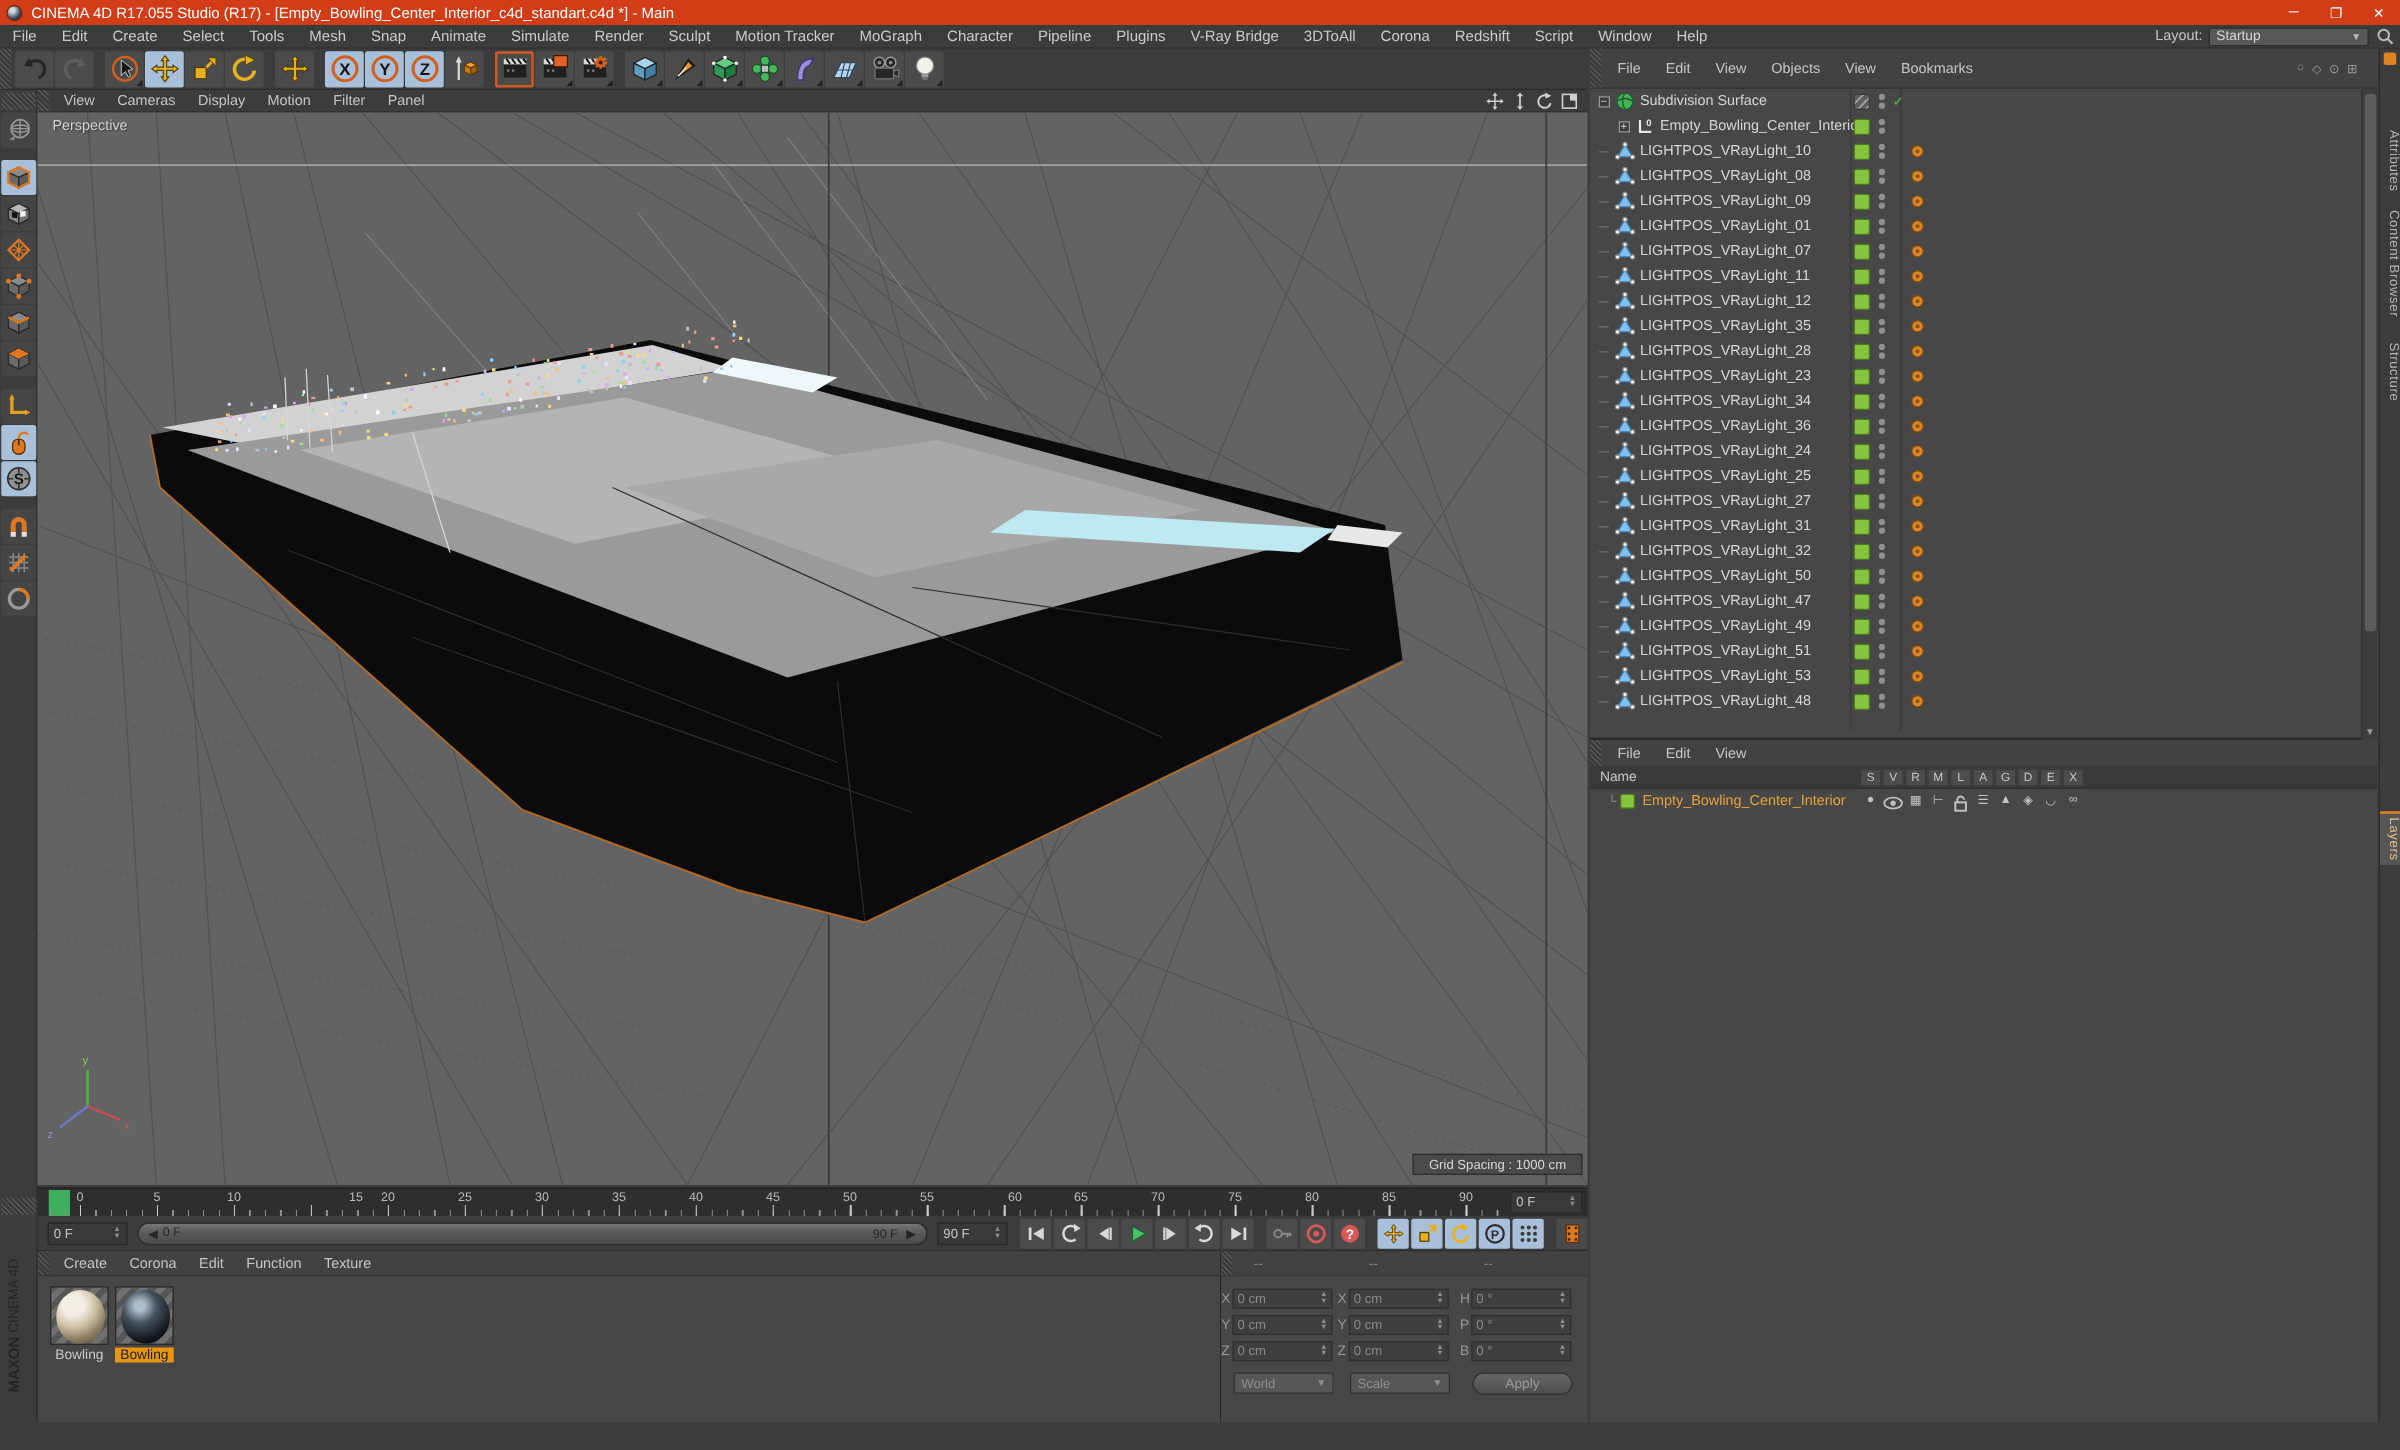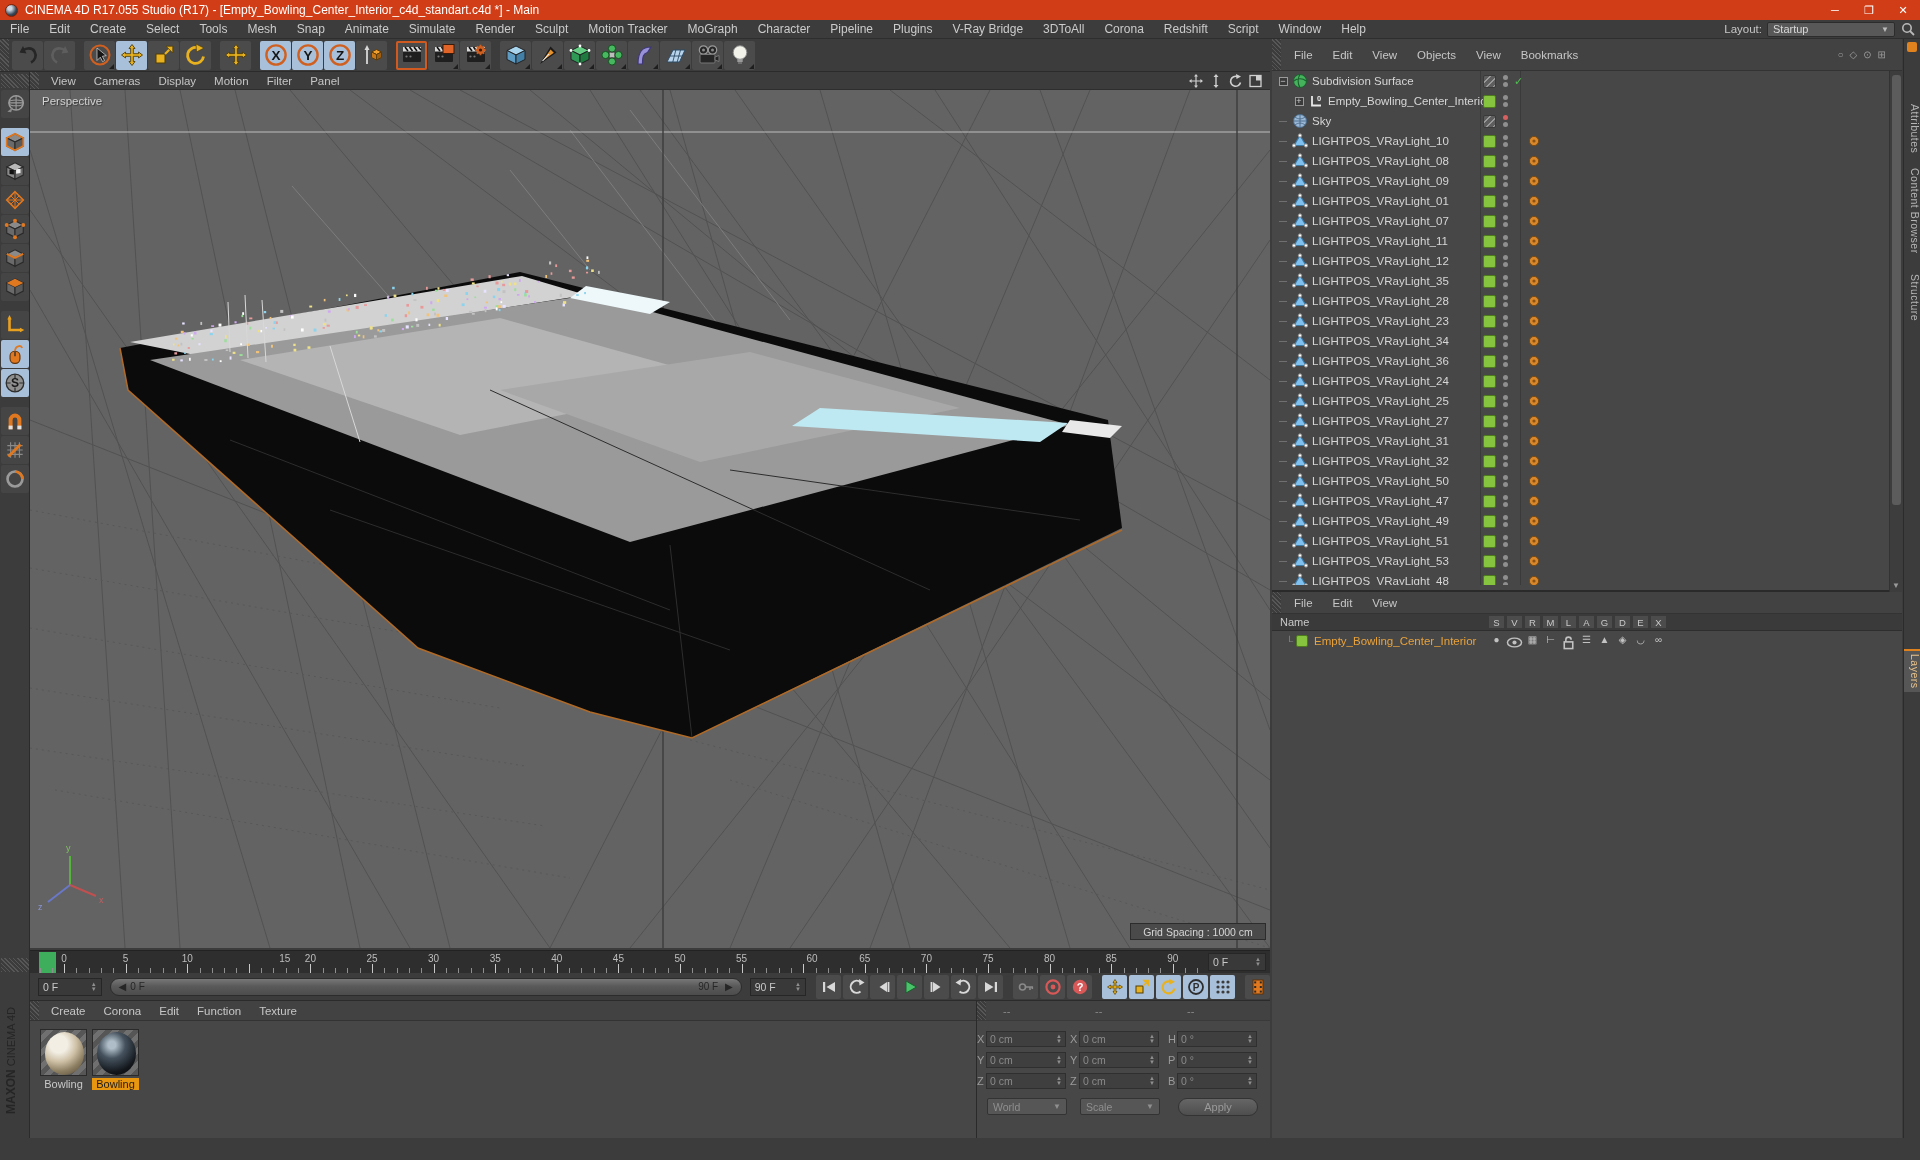--- a/index.html
+++ b/index.html
@@ -1220,40 +1220,20 @@
             </span>
             <span class="statecol"></span>
           </div>
         </div>
         <div class="omrow">
           <span class="tree" style="margin-left: 4px;">
             <span class="tick"></span>
           </span>
           <span class="omicon" style="display: flex; align-items: center; justify-content: center;">
             <svg viewBox="0 0 16 16" xmlns="http://www.w3.org/2000/svg">
-              <circle cx="8" cy="8" r="6.5" fill="#9ab8d6" stroke="#4a6a8a"></circle>
-              <path d="M1.5 8 H14.5 M8 1.5 V14.5 M3 4 C6 6.5 10 6.5 13 4 M3 12 C6 9.5 10 9.5 13 12" fill="none" stroke="#4a6a8a" stroke-width="0.9"></path>
-            </svg>
-          </span>
-          <span class="omname">Sky</span>
-          <div class="omcols">
-            <span class="layerbox stripe"></span>
-            <span class="dotcol">
-              <i class="red"></i>
-              <i></i>
-            </span>
-            <span class="statecol"></span>
-          </div>
-        </div>
-        <div class="omrow">
-          <span class="tree" style="margin-left: 4px;">
-            <span class="tick"></span>
-          </span>
-          <span class="omicon" style="display: flex; align-items: center; justify-content: center;">
-            <svg viewBox="0 0 16 16" xmlns="http://www.w3.org/2000/svg">
               <path d="M8 2.5 L14 12.5 H2 Z" fill="#7fc0ee" stroke="#3c7aa8" stroke-width="1.1"></path>
               <circle cx="8" cy="2.5" r="1.7" fill="#fff" stroke="#888"></circle>
               <circle cx="14" cy="12.5" r="1.7" fill="#fff" stroke="#888"></circle>
               <circle cx="2" cy="12.5" r="1.7" fill="#fff" stroke="#888"></circle>
             </svg>
           </span>
           <span class="omname">LIGHTPOS_VRayLight_10</span>
           <div class="omcols">
             <span class="layerbox green"></span>
             <span class="dotcol">

